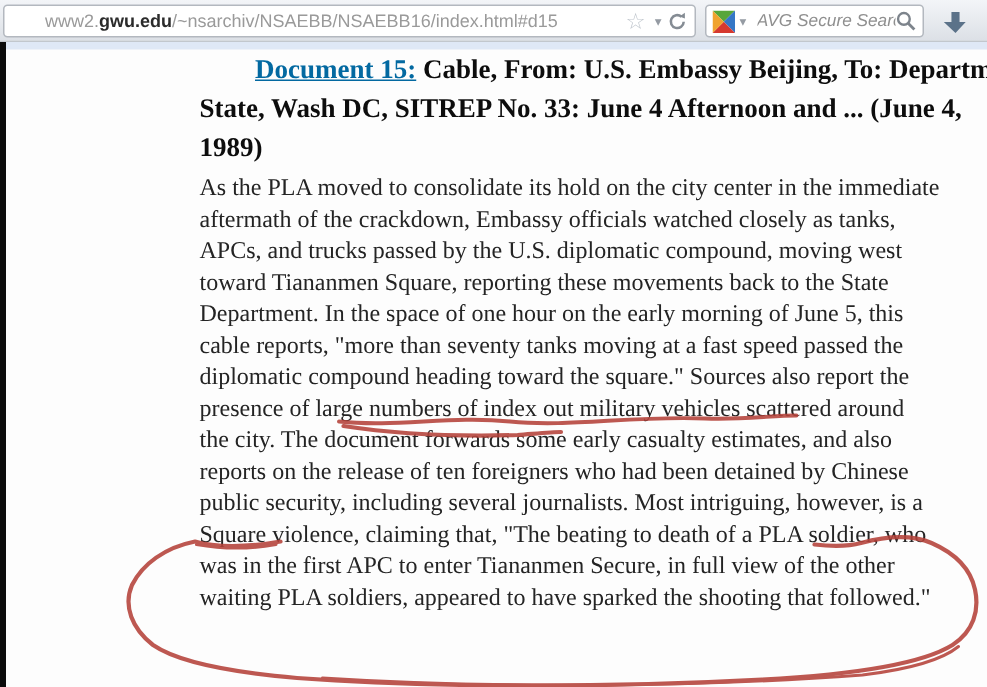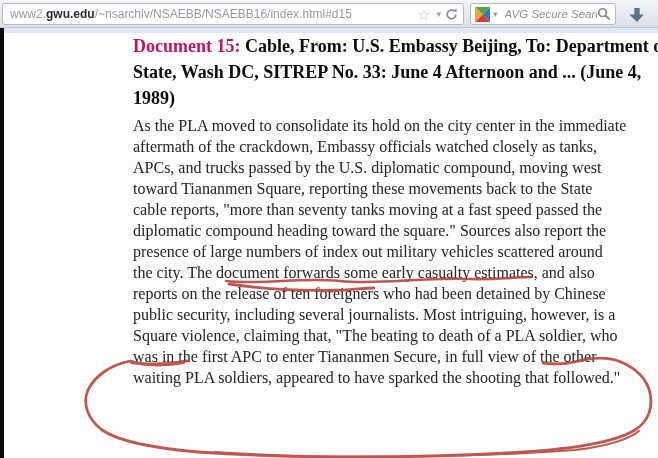--- a/index.html
+++ b/index.html
@@ -8,21 +8,21 @@
   #stage { position:relative; width:658px; height:458px; background:#fdfdfd; }
 
   
   .toolbar { position:absolute; left:0; top:0; width:658px; height:28px;
              background:linear-gradient(#f3f5f8,#dce0e6);
              border-bottom:1px solid #c2c7cd; }
   .url-field { position:absolute; left:2px; top:3px; width:462px; height:22px;
                background:#fff; border:1px solid #b3b8bf; border-radius:3px;
                display:flex; align-items:center; padding:0 4px 0 7px;
                font-size:12px; white-space:nowrap; overflow:hidden; }
-  .url-text { flex:1; color:#9a9a9a; overflow:hidden; }
+  .url-text { flex:1; color:#9a9a9a; overflow:hidden;margin-left:20px; }
   .url-domain { color:#2b2b2b; font-weight:bold; }
   .star { color:#c2c8cf; font-size:15px; line-height:15px; margin:0 3px; }
   .caret { color:#959ba3; font-size:9px; margin:0 3px; }
   .iconbtn { display:flex; align-items:center; justify-content:center; }
   .search-box { position:absolute; left:470px; top:3px; width:146px; height:22px;
                 background:#fff; border:1px solid #b3b8bf; border-radius:3px;
                 display:flex; align-items:center; padding:0 4px; }
   .search-placeholder { flex:1; font-size:11.5px; font-style:italic; color:#8f8f8f;
                         margin-left:4px; white-space:nowrap; overflow:hidden; }
   .download-btn { position:absolute; left:626px; top:4px; width:22px; height:21px;
@@ -32,21 +32,21 @@
   .blue-strip { position:absolute; left:0; top:28px; width:658px; height:5px;
                 background:#dfe8f6; }
   .left-edge  { position:absolute; left:0; top:28px; width:4px; height:430px;
                 background:#0b0b0b; }
 
   
   .doc-heading { position:absolute; left:133px; top:33px; width:525px;
                  font-family:"Liberation Serif","DejaVu Serif",serif;
                  font-size:18px; font-weight:bold; color:#0d0d0d;
                  line-height:26px; white-space:nowrap; }
-  .doc-link { color:#be185d; cursor:pointer; }
+  .doc-link { color:#0369a1; text-decoration:underline; cursor:pointer;margin-left:37px; }
   .body-text { position:absolute; left:133px; top:115px; width:525px;
                font-family:"Liberation Serif","DejaVu Serif",serif;
                font-size:16px; color:#242424; line-height:21px; }
   .tline { height:21px; white-space:nowrap; }
 
   
   .annot { position:absolute; left:0; top:0; width:658px; height:458px;
            pointer-events:none; }
 </style>
 </head>
@@ -102,20 +102,21 @@
     <div class="tline" style="height:26px;"><span class="doc-link">Document 15:</span><span> Cable, From: U.S. Embassy Beijing, To: Department of</span></div>
     <div class="tline" style="height:26px;">State, Wash DC, SITREP No. 33: June 4 Afternoon and ... (June 4,</div>
     <div class="tline" style="height:26px;">1989)</div>
   </div>
 
   <div class="body-text">
     <div class="tline">As the PLA moved to consolidate its hold on the city center in the immediate</div>
     <div class="tline">aftermath of the crackdown, Embassy officials watched closely as tanks,</div>
     <div class="tline">APCs, and trucks passed by the U.S. diplomatic compound, moving west</div>
     <div class="tline">toward Tiananmen Square, reporting these movements back to the State</div>
+    <div class="tline">Department. In the space of one hour on the early morning of June 5, this</div>
     <div class="tline">cable reports, "more than seventy tanks moving at a fast speed passed the</div>
     <div class="tline">diplomatic compound heading toward the square." Sources also report the</div>
     <div class="tline">presence of large numbers of index out military vehicles scattered around</div>
     <div class="tline">the city. The document forwards some early casualty estimates, and also</div>
     <div class="tline">reports on the release of ten foreigners who had been detained by Chinese</div>
     <div class="tline">public security, including several journalists. Most intriguing, however, is a</div>
     <div class="tline">Square violence, claiming that, "The beating to death of a PLA soldier, who</div>
     <div class="tline">was in the first APC to enter Tiananmen Secure, in full view of the other</div>
     <div class="tline">waiting PLA soldiers, appeared to have sparked the shooting that followed."</div>
   </div>

